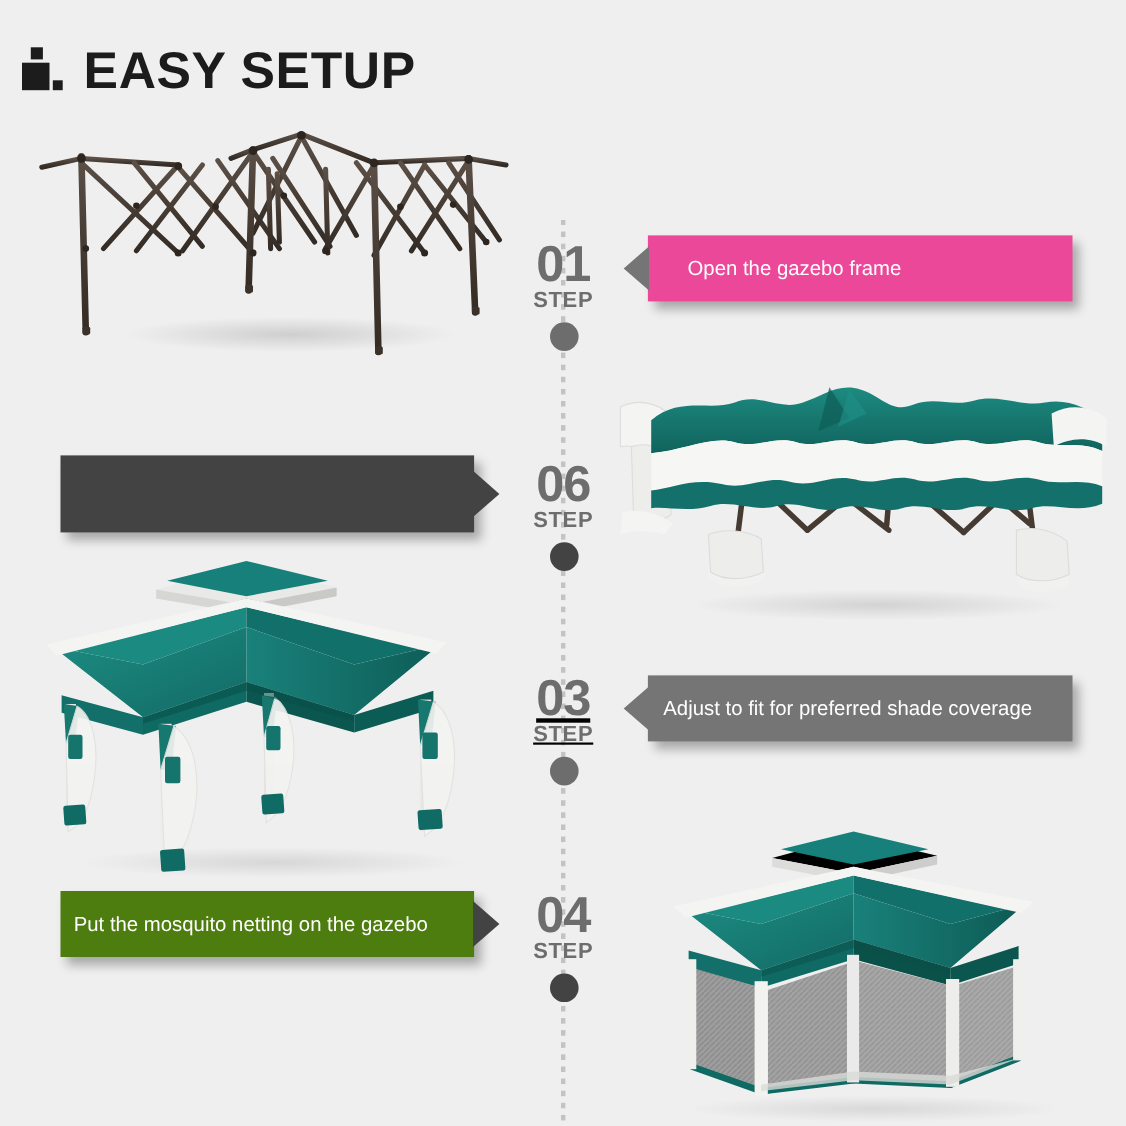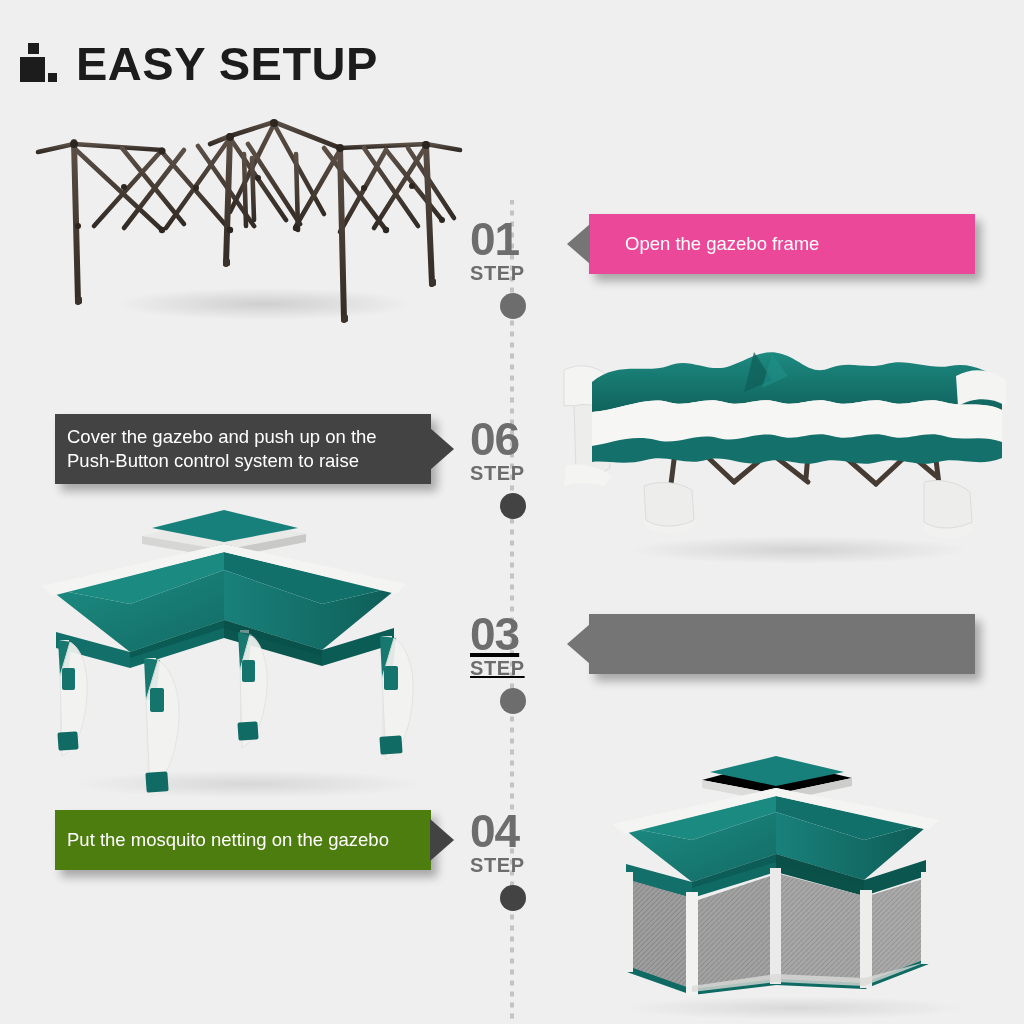--- a/index.html
+++ b/index.html
@@ -59,21 +59,21 @@
     height: 824px;
     background-image: linear-gradient(to bottom, #c3c3c3 45%, rgba(0,0,0,0) 0%);
     background-position: left;
     background-size: 4px 11px;
     background-repeat: repeat-y;
   }
   .step-marker {
     position: absolute;
     left: 0;
     width: 84px;
-    text-align: left;
+    text-align: center;
   }
   .step-num {
     font-size: 46px;
     font-weight: bold;
     color: #6d6d6d;
     line-height: 0.92;
     letter-spacing: -1px;
   }
   .step-word {
     font-size: 20px;
@@ -481,24 +481,23 @@
   </div>
 </div>
 
 <div class="callout point-left" style="left:589px; top:214px; width:386px; height:60px; background:#ec4899; padding-left:36px;">
   <span class="notch" style="border-right:23px solid #757575;"></span>
   <span class="ctext">Open the gazebo frame</span>
 </div>
 
 <div class="callout point-right" style="left:55px; top:414px; width:376px; height:70px; background:#434343; padding-left:12px;">
   <span class="notch" style="border-left:24px solid #434343;"></span>
-  <span class="ctext">Cover the gazebo and push up on the
-Push-Button control system to raise</span>
 </div>
 
 <div class="callout point-left" style="left:589px; top:614px; width:386px; height:60px; background:#757575; padding-left:14px;">
   <span class="notch" style="border-right:23px solid #757575;"></span>
+  <span class="ctext">Adjust to fit for preferred shade coverage</span>
 </div>
 
 <div class="callout point-right" style="left:55px; top:810px; width:376px; height:60px; background:#4d7c0f; padding-left:12px;">
   <span class="notch" style="border-left:24px solid #434343;"></span>
   <span class="ctext">Put the mosquito netting on the gazebo</span>
 </div>
 
 </body></html>

